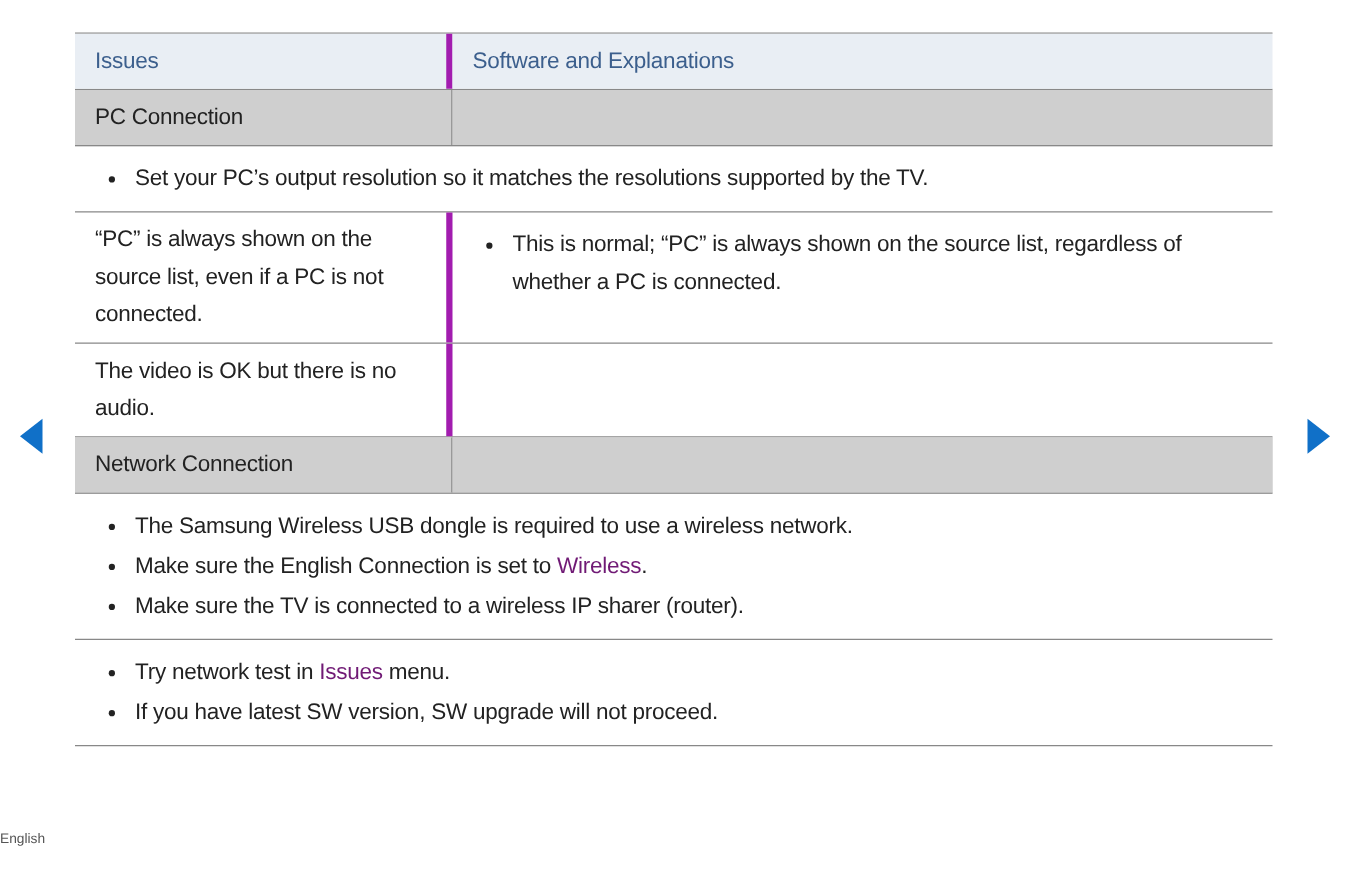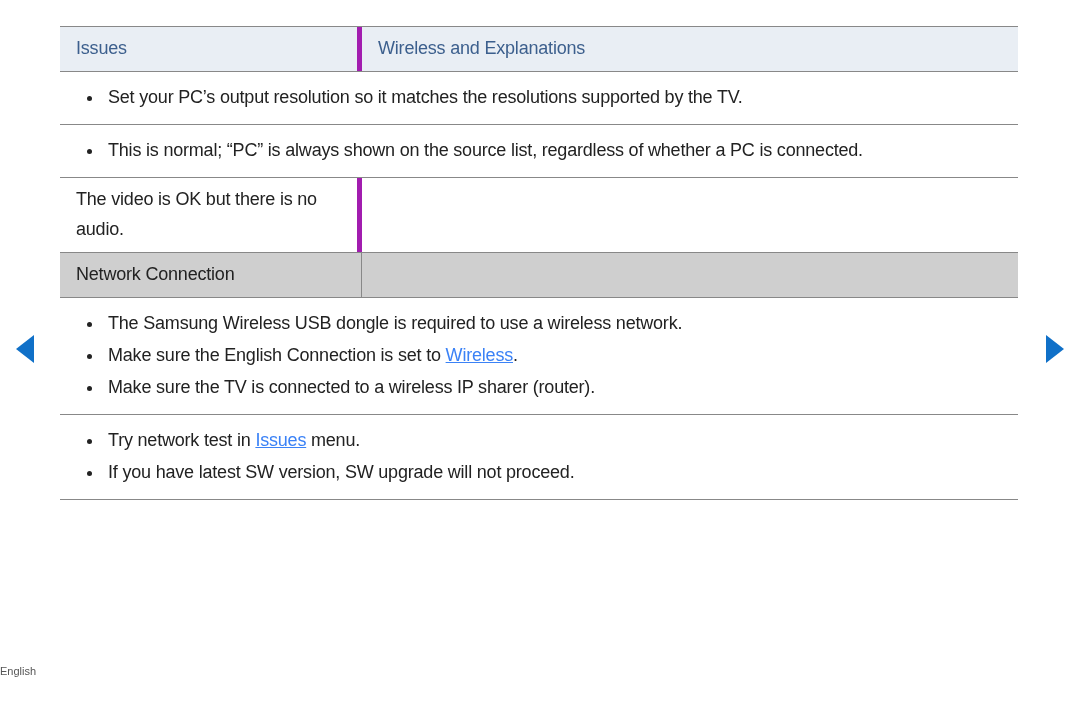--- a/index.html
+++ b/index.html
@@ -68,21 +68,21 @@
   }
   ul.sol {
     margin: 4px;
     padding: 0 0 0 24px;
     list-style: disc;
   }
   ul.sol li {
     margin: 0 0 2px 0;
     padding-left: 4px;
   }
-  .blue { color: #3b82f6; text-decoration: underline; }
+  .blue { color: #701a75; }
   .nav-left, .nav-right {
     position: absolute;
     top: 335px;
     width: 0;
     height: 0;
     border-style: solid;
     cursor: pointer;
   }
   .nav-left {
     left: 16px;
@@ -109,33 +109,38 @@
 
 <div class="page">
 
   <div class="nav-left"></div>
   <div class="nav-right"></div>
 
   <div class="table-wrap">
 
     <div class="row header-row">
       <div class="cell-left">Issues</div>
-      <div class="cell-right">Wireless and Explanations</div>
+      <div class="cell-right">Software and Explanations</div>
     </div>
 
+    <div class="row section-row">
+      <div class="cell-left">PC Connection</div>
+      <div class="cell-right"></div>
+    </div>
 
     <div class="row">
       <div class="cell-right">
         <ul class="sol">
           <li>Set your PC’s output resolution so it matches the resolutions supported by the TV.</li>
         </ul>
       </div>
     </div>
 
     <div class="row">
+      <div class="cell-left">“PC” is always shown on the source list, even if a PC is not connected.</div>
       <div class="cell-right">
         <ul class="sol">
           <li>This is normal; “PC” is always shown on the source list, regardless of whether a PC is connected.</li>
         </ul>
       </div>
     </div>
 
     <div class="row">
       <div class="cell-left">The video is OK but there is no audio.</div>
     </div>

